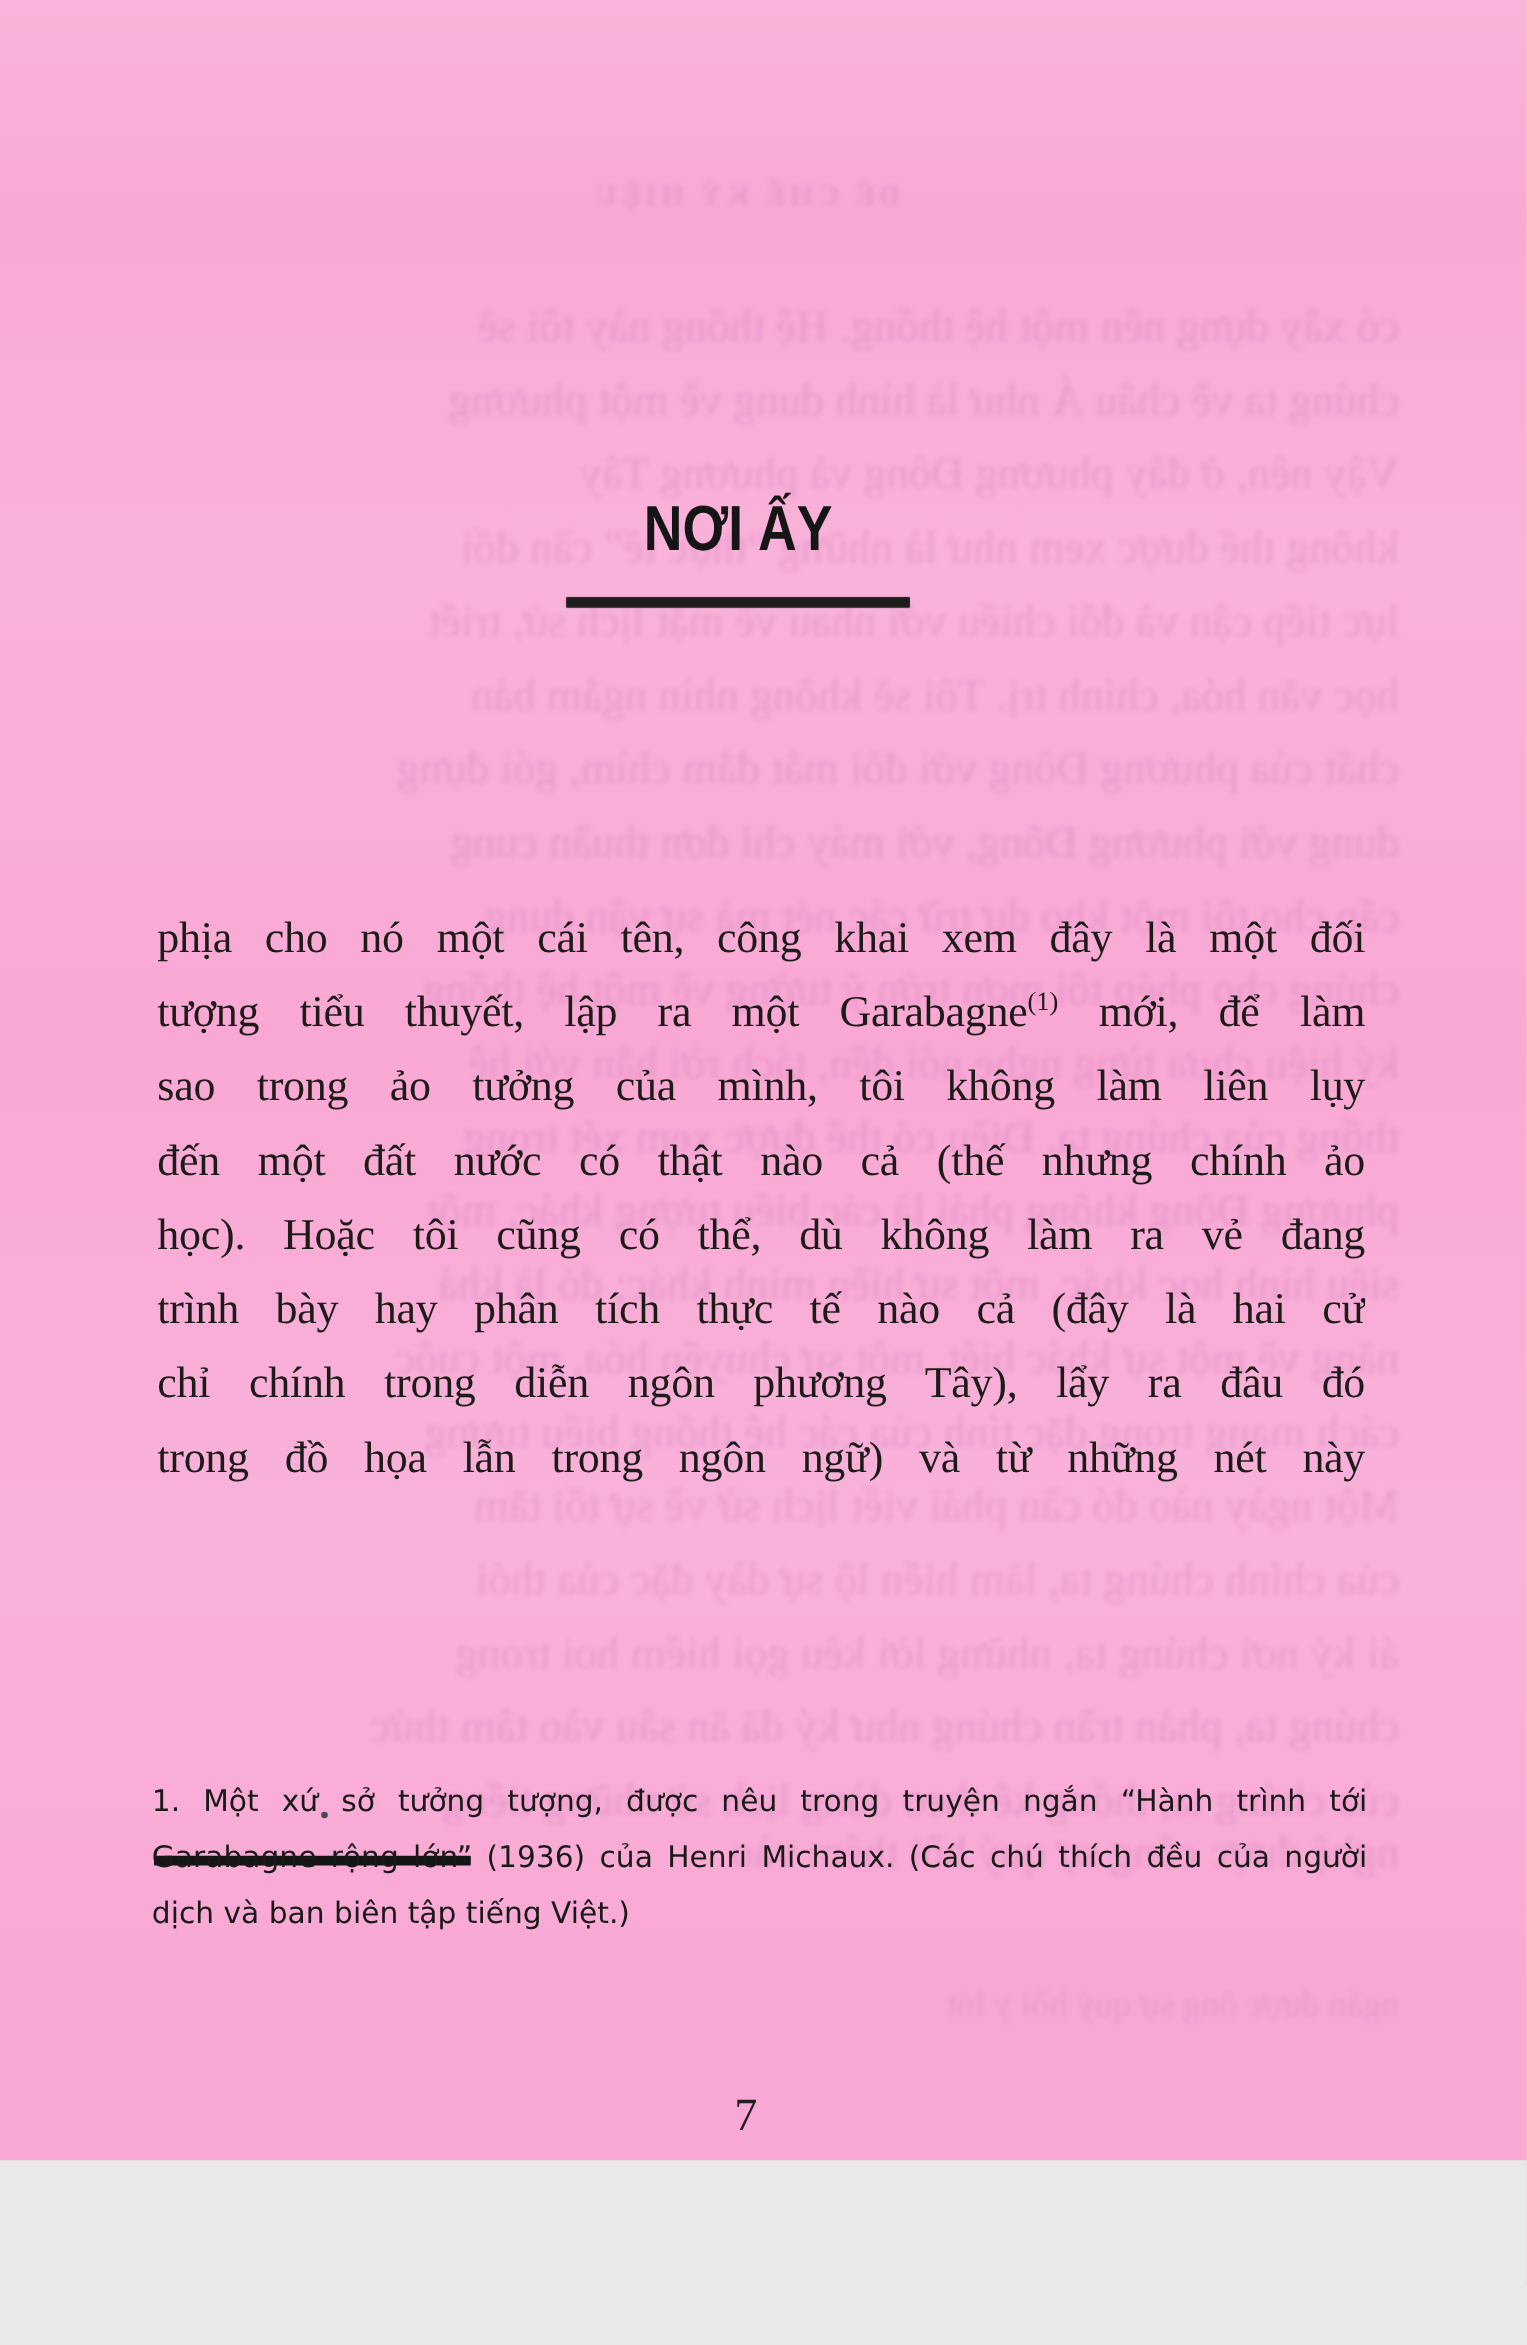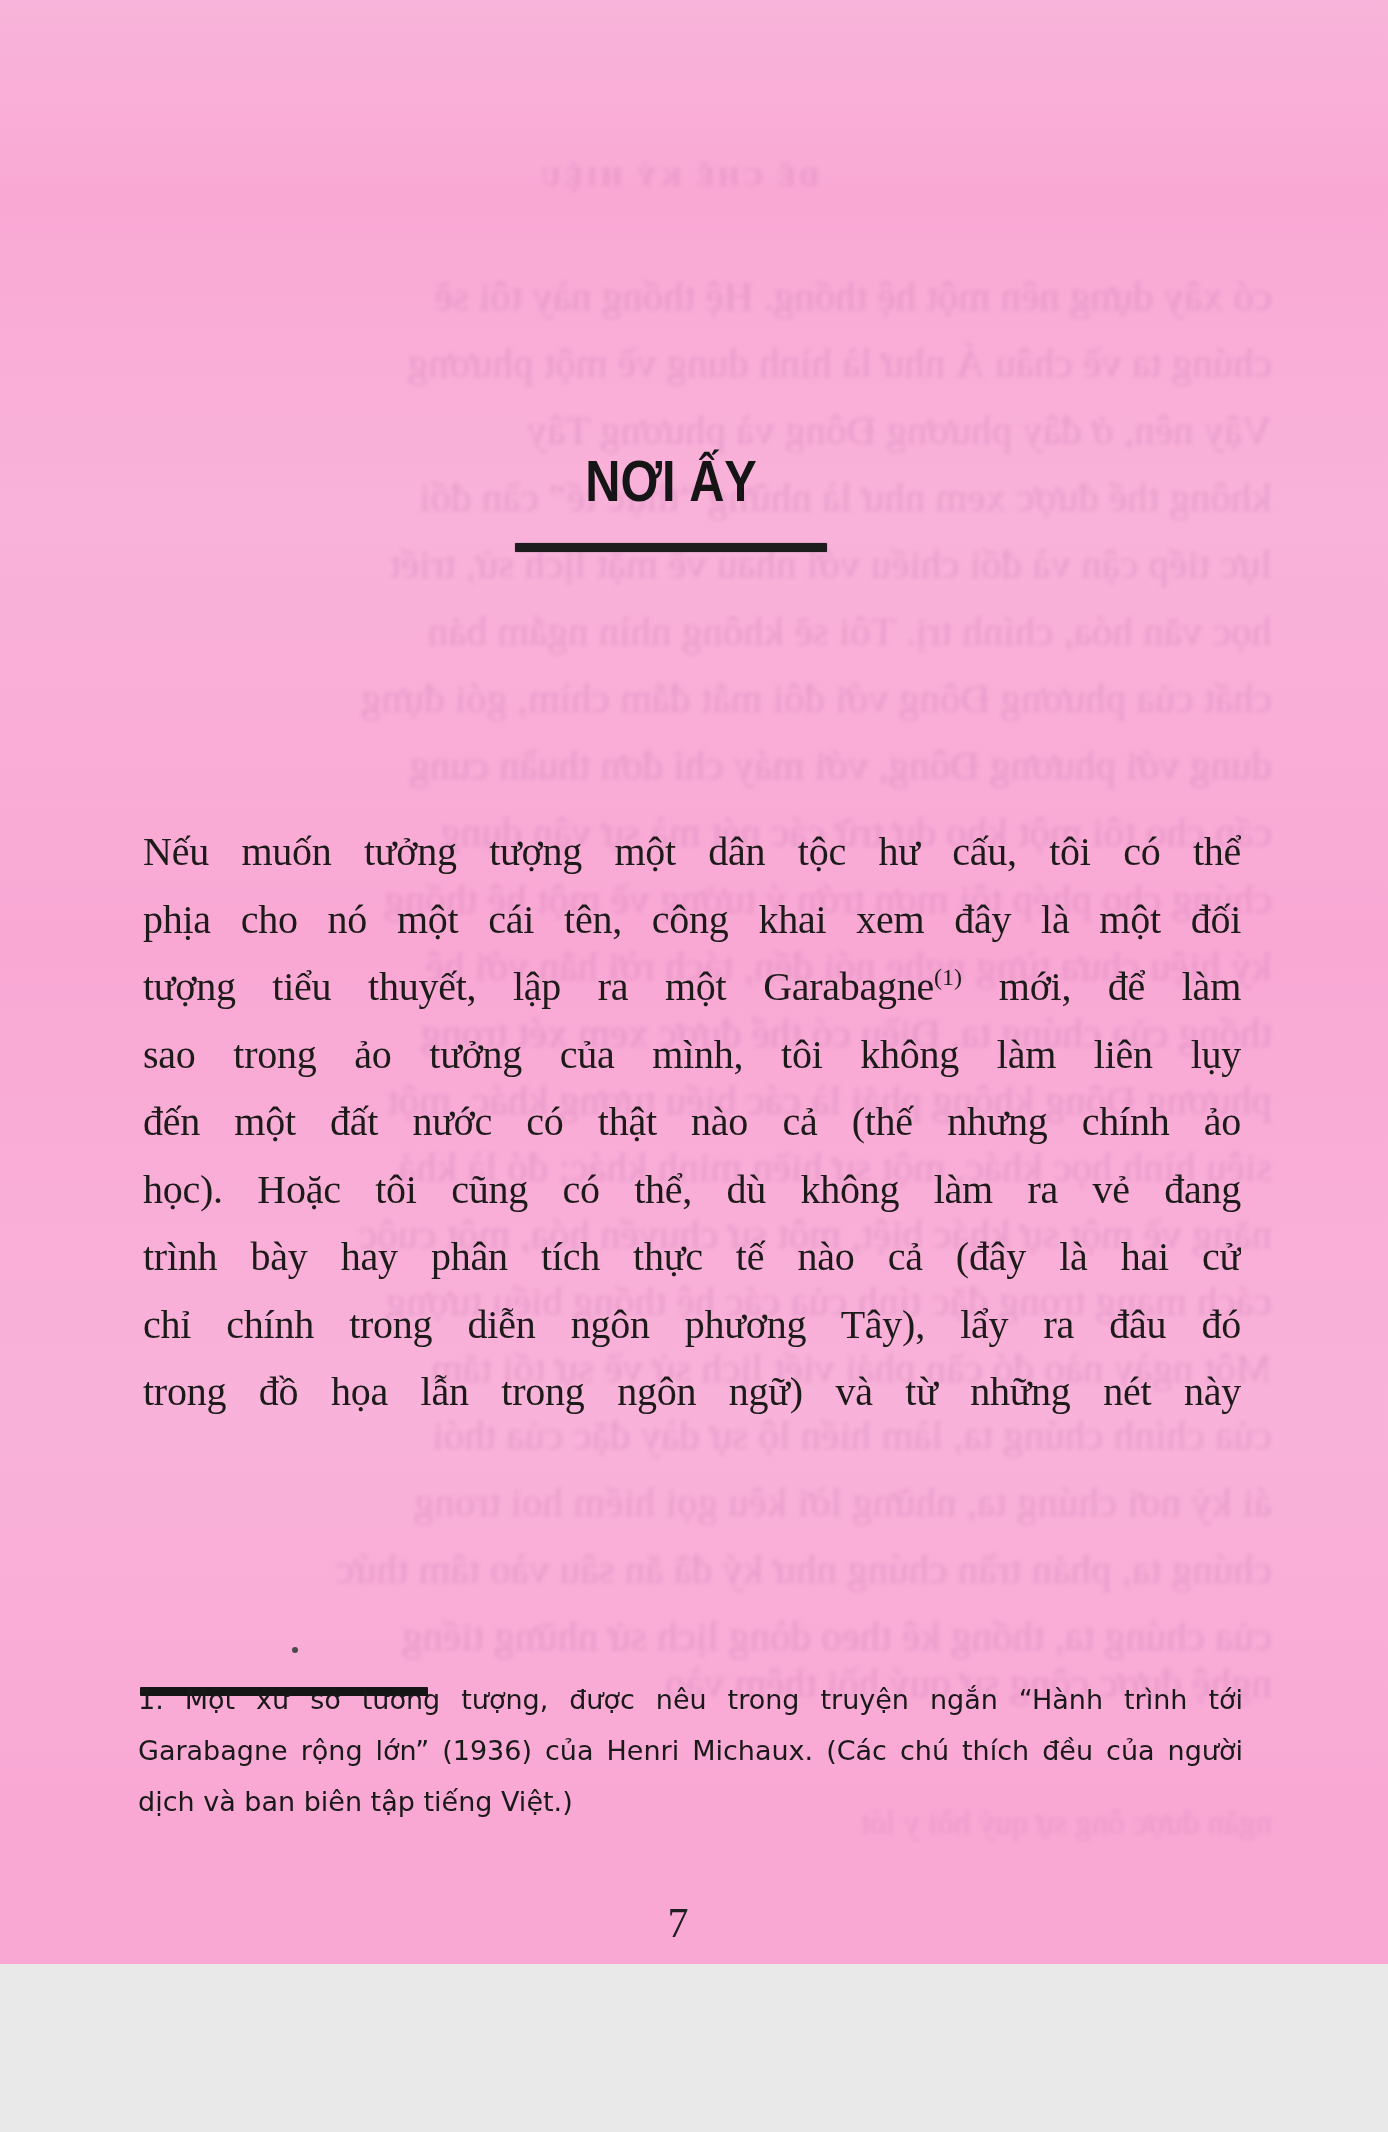--- a/index.html
+++ b/index.html
@@ -74,21 +74,21 @@
   .spot-dot{
     position:absolute;left:292px;top:1647px;width:6px;height:6px;z-index:2;
     background:#4a4a4a;border-radius:50%;
   }
 
   .fn-rule{
     position:absolute;left:140px;top:1687px;width:288px;height:9px;z-index:2;
     background:#151515;border-radius:1px;
   }
   .footnote{
-    position:absolute;left:138px;top:1674px;width:1105px;z-index:2;
+    position:absolute;left:138px;top:1612px;width:1105px;z-index:2;
     font-family:"DejaVu Sans",sans-serif;font-size:27px;color:#191919;
   }
   .fn-line{
     height:51px;line-height:51px;overflow:hidden;
     text-align:justify;text-align-last:justify;
   }
   .fn-line.last{text-align:left;text-align-last:left;}
 
   .page-number{
     position:absolute;left:638px;top:1898px;width:80px;height:50px;z-index:2;
@@ -128,21 +128,20 @@
     <div class="ghost gl gl-part" style="top:1836px;left:560px;width:712px"></div>
   </div>
   <div class="smudge"></div>
 
   <div class="title">
     <span class="title-inner">NƠI ẤY</span>
   </div>
   <div class="title-rule"></div>
 
   <div class="bodytext">
-    <div class="bline">Nếu muốn tưởng tượng một dân tộc hư cấu, tôi có thể</div>
     <div class="bline">phịa cho nó một cái tên, công khai xem đây là một đối</div>
     <div class="bline"><span>tượng tiểu thuyết, lập ra một Garabagne</span><span class="sup">(1)</span><span> mới, để làm</span></div>
     <div class="bline">sao trong ảo tưởng của mình, tôi không làm liên lụy</div>
     <div class="bline">đến một đất nước có thật nào cả (thế nhưng chính ảo</div>
     <div class="bline">học). Hoặc tôi cũng có thể, dù không làm ra vẻ đang</div>
     <div class="bline">trình bày hay phân tích thực tế nào cả (đây là hai cử</div>
     <div class="bline">chỉ chính trong diễn ngôn phương Tây), lẩy ra đâu đó</div>
     <div class="bline">trong đồ họa lẫn trong ngôn ngữ) và từ những nét này</div>
   </div>
 

